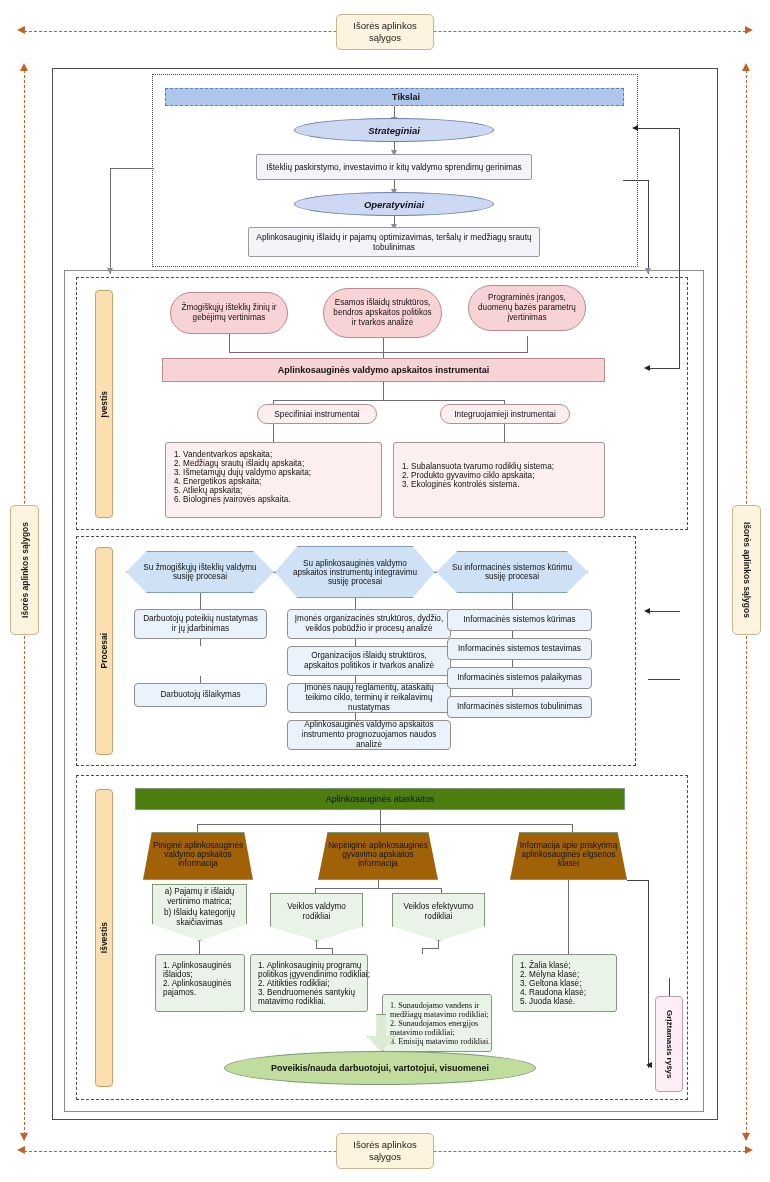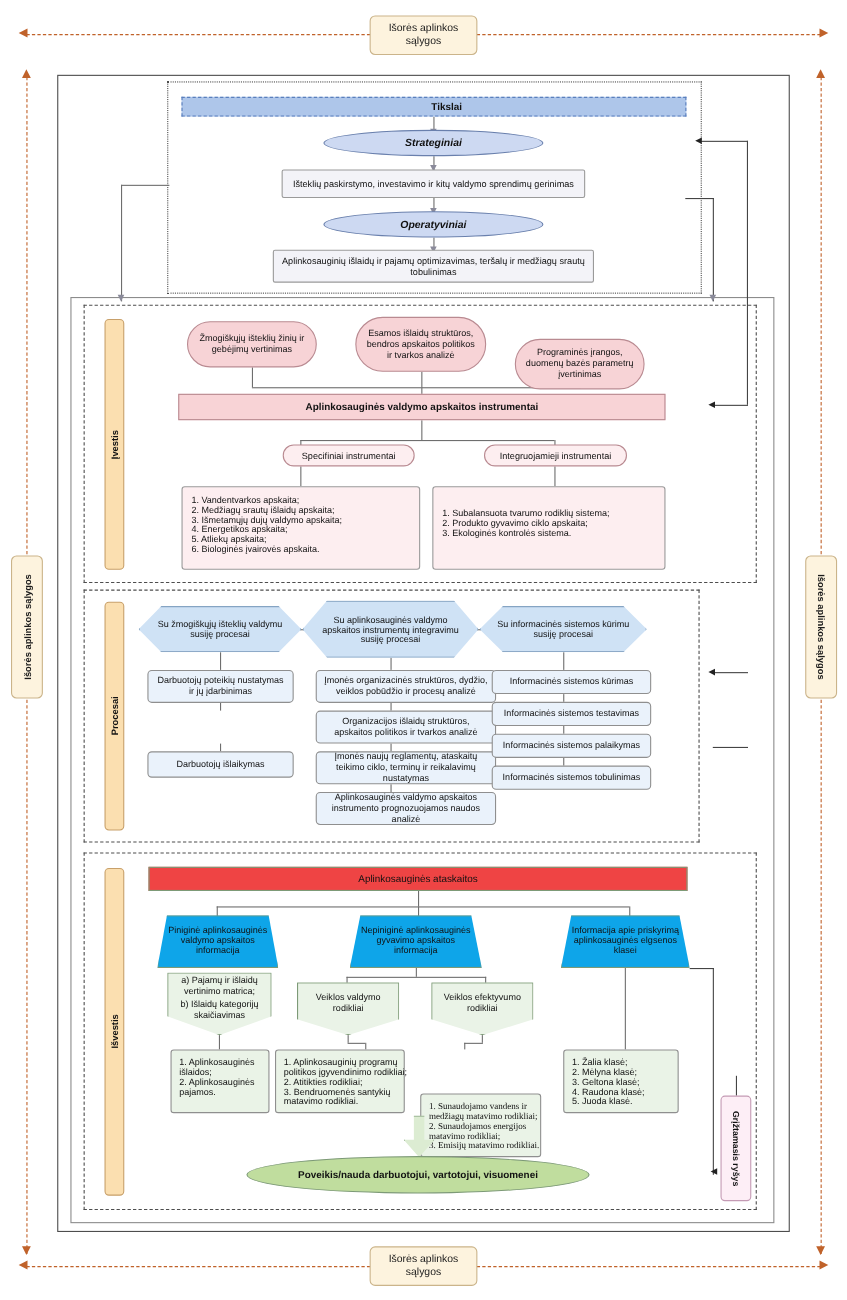--- a/index.html
+++ b/index.html
@@ -55,23 +55,23 @@
 
   
   .hexw{z-index:4;}
   .hex{width:100%;height:100%;background:#cfe2f5;border:1px solid #7d9dbd;
        clip-path:polygon(14% 0,86% 0,100% 50%,86% 100%,14% 100%,0 50%);
        display:flex;align-items:center;justify-content:center;text-align:center;
        font-size:8.2px;color:#111;padding:0 9px;box-sizing:border-box;}
   .pbox{background:#eaf2fb;border:1px solid #8f8f8f;border-radius:4px;font-size:8.2px;color:#111;padding:3px 5px;z-index:4;}
 
   
-  .green-bar{background:#ef4444;border:1px solid #7d9a77;font-size:9px;color:#111;z-index:4;}
+  .green-bar{background:#4d7c0f;border:1px solid #7d9a77;font-size:9px;color:#111;z-index:4;}
   .trapw{z-index:4;}
-  .trap{width:100%;height:100%;background:#0ea5e9;border:1px solid #7d9a77;
+  .trap{width:100%;height:100%;background:#a16207;border:1px solid #7d9a77;
         clip-path:polygon(8% 0,92% 0,100% 100%,0 100%);
         display:flex;align-items:center;justify-content:center;text-align:center;
         font-size:8.2px;color:#111;padding:0 6px 3px;box-sizing:border-box;}
   .homew{z-index:4;}
   .home{width:100%;height:100%;background:#eaf3e7;border:1px solid #7d9a77;
         clip-path:polygon(0 0,100% 0,100% 70%,50% 100%,0 70%);
         display:flex;align-items:center;justify-content:center;text-align:center;
         font-size:8.2px;color:#111;padding:0 6px 10px;box-sizing:border-box;}
   .glist{background:#eaf3e7;border:1px solid #8f8f8f;border-radius:3px;font-size:8.2px;color:#111;padding:6px 7px;z-index:4;}
   .green-ell{background:#c0dd9e;border:1px solid #7d9a77;border-radius:50%;font-size:9px;font-weight:bold;color:#111;z-index:4;}
@@ -154,21 +154,21 @@
   <div class="abs ka-do" style="left:645px;top:268px;"></div>
 
   <div class="abs inner-frame" style="left:64px;top:270px;width:640px;height:842px;"></div>
   <div class="abs dashed-box" style="left:76px;top:277px;width:612px;height:253px;"></div>
   <div class="abs rail ctr" style="left:95px;top:290px;width:18px;height:228px;">
     <span class="vert-l">Įvestis</span>
   </div>
 
   <div class="abs pink-pill ctr txt" style="left:170px;top:292px;width:118px;height:42px;">Žmogiškųjų išteklių žinių ir gebėjimų vertinimas</div>
   <div class="abs pink-pill ctr txt" style="left:323px;top:288px;width:119px;height:50px;">Esamos išlaidų struktūros, bendros apskaitos politikos ir tvarkos analizė</div>
-  <div class="abs pink-pill ctr txt" style="left:468px;top:308px;width:118px;height:46px;">Programinės įrangos, duomenų bazės parametrų įvertinimas</div>
+  <div class="abs pink-pill ctr txt" style="left:468px;top:285px;width:118px;height:46px;">Programinės įrangos, duomenų bazės parametrų įvertinimas</div>
 
   <div class="abs ln lnv" style="left:229px;top:334px;height:18px;"></div>
   <div class="abs ln lnh" style="left:229px;top:352px;width:154px;"></div>
   <div class="abs ln lnv" style="left:383px;top:338px;height:22px;"></div>
   <div class="abs ln lnv" style="left:527px;top:336px;height:16px;"></div>
   <div class="abs ln lnh" style="left:383px;top:352px;width:145px;"></div>
 
   <div class="abs pink-bar ctr" style="left:162px;top:358px;width:443px;height:24px;">Aplinkosauginės valdymo apskaitos instrumentai</div>
 
   <div class="abs ln lnv" style="left:383px;top:382px;height:18px;"></div>

